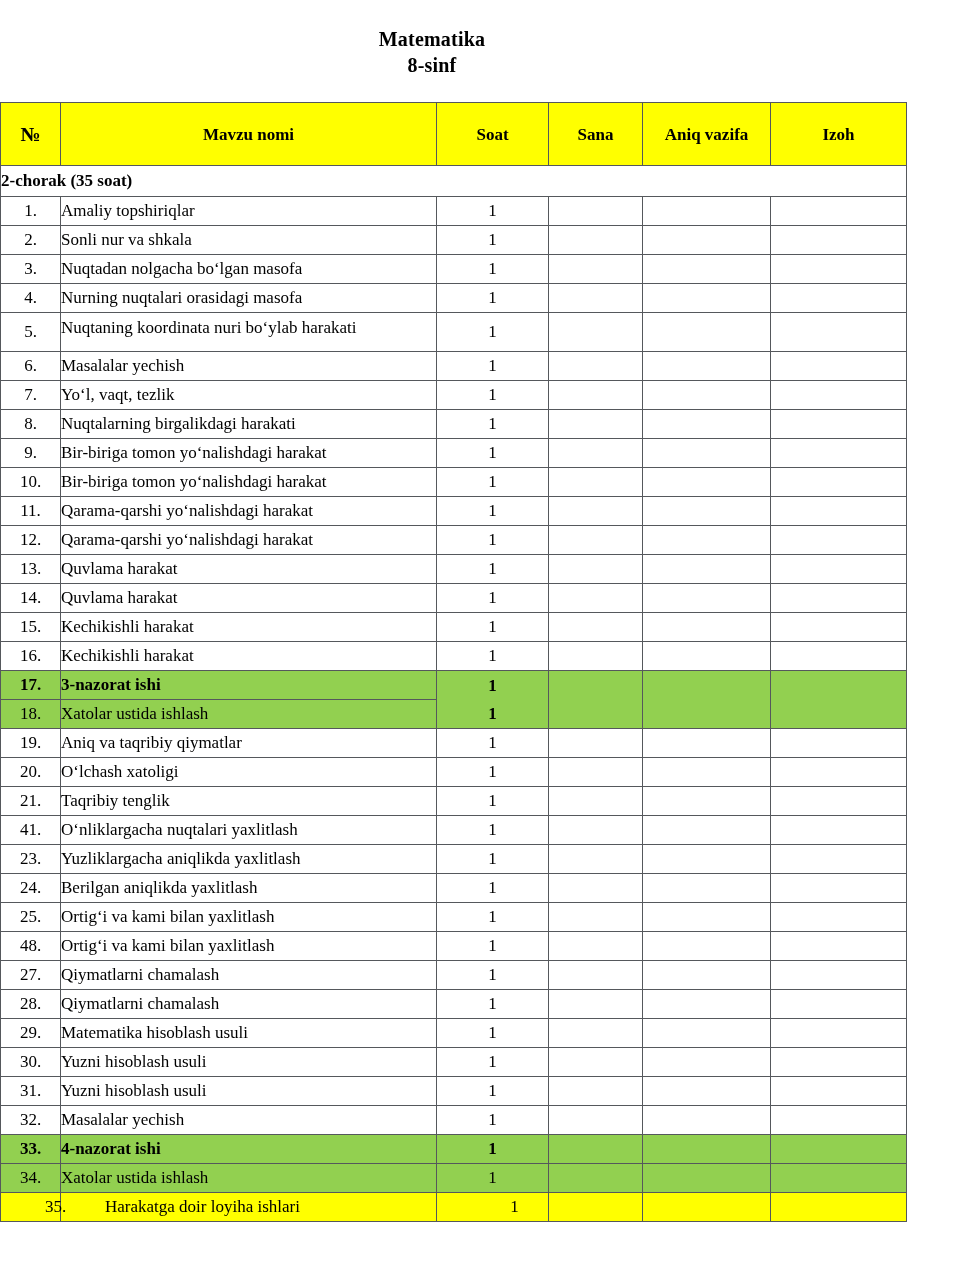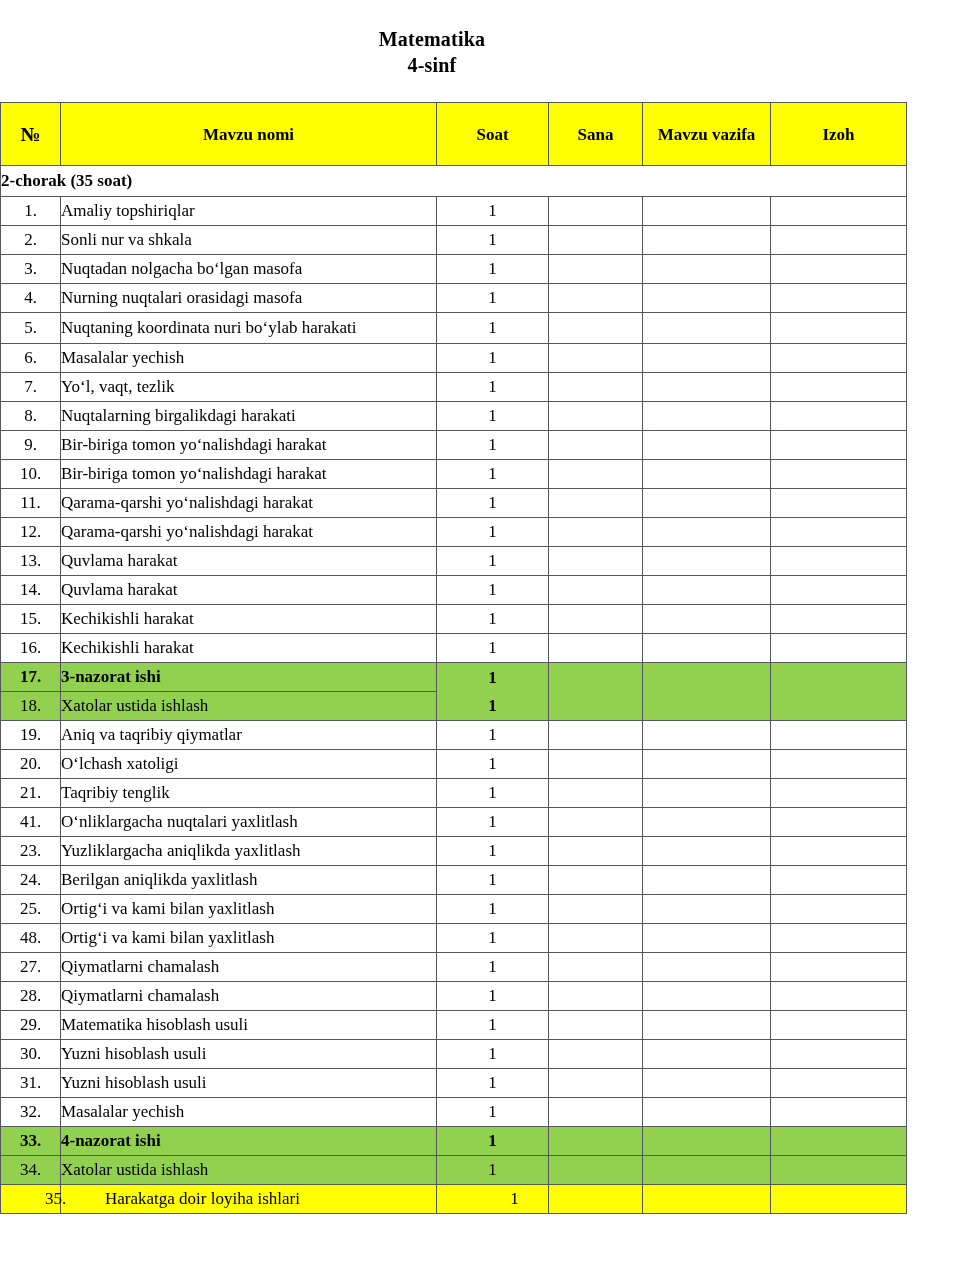--- a/index.html
+++ b/index.html
@@ -89,21 +89,21 @@
     text-align: left;
     padding: 1px 6px 2px 9px;
     font-size: 17px;
     margin-left: 44px;
   }
   td.topic.justify {
     text-align: justify;
     text-align-last: left;
     line-height: 23px;
     padding-top: 3px;
-    padding-bottom: 4px;
+    padding-bottom: 12px;
   }
   td.soat {
     text-align: center;
     font-size: 17px;
   }
   td.blank { }
 
   
   tr.green > td, td.green { background: #92d050 !important; }
   tr.yellow > td, td.yellow { background: #ffff00 !important; padding-left: 44px; }
@@ -122,40 +122,40 @@
 
   tr.rowfull > td { height: 28px; }
 </style>
 </head>
 <body>
 
 <div class="page">
 
   <div class="title-block">
     <div class="title-line">Matematika</div>
-    <div class="title-line">4-sinf</div>
+    <div class="title-line">8-sinf</div>
   </div>
 
   <div class="table-wrap">
     <table class="plan">
       <colgroup>
         <col class="c-num">
           <col class="c-topic">
           <col class="c-soat">
         <col class="c-sana">
           <col class="c-uyga">
           <col class="c-izoh">
       </colgroup>
       <thead>
         <tr>
           <th class="h-num">№</th>
           <th>Mavzu nomi</th>
           <th>Soat</th>
           <th>Sana</th>
-          <th>Mavzu vazifa</th>
+          <th>Aniq vazifa</th>
           <th>Izoh</th>
         </tr>
       </thead>
       <tbody>
 
         <tr>
           <td class="section" colspan="6">2-chorak (35 soat)</td>
         </tr>
 
         <tr class="rowfull">

